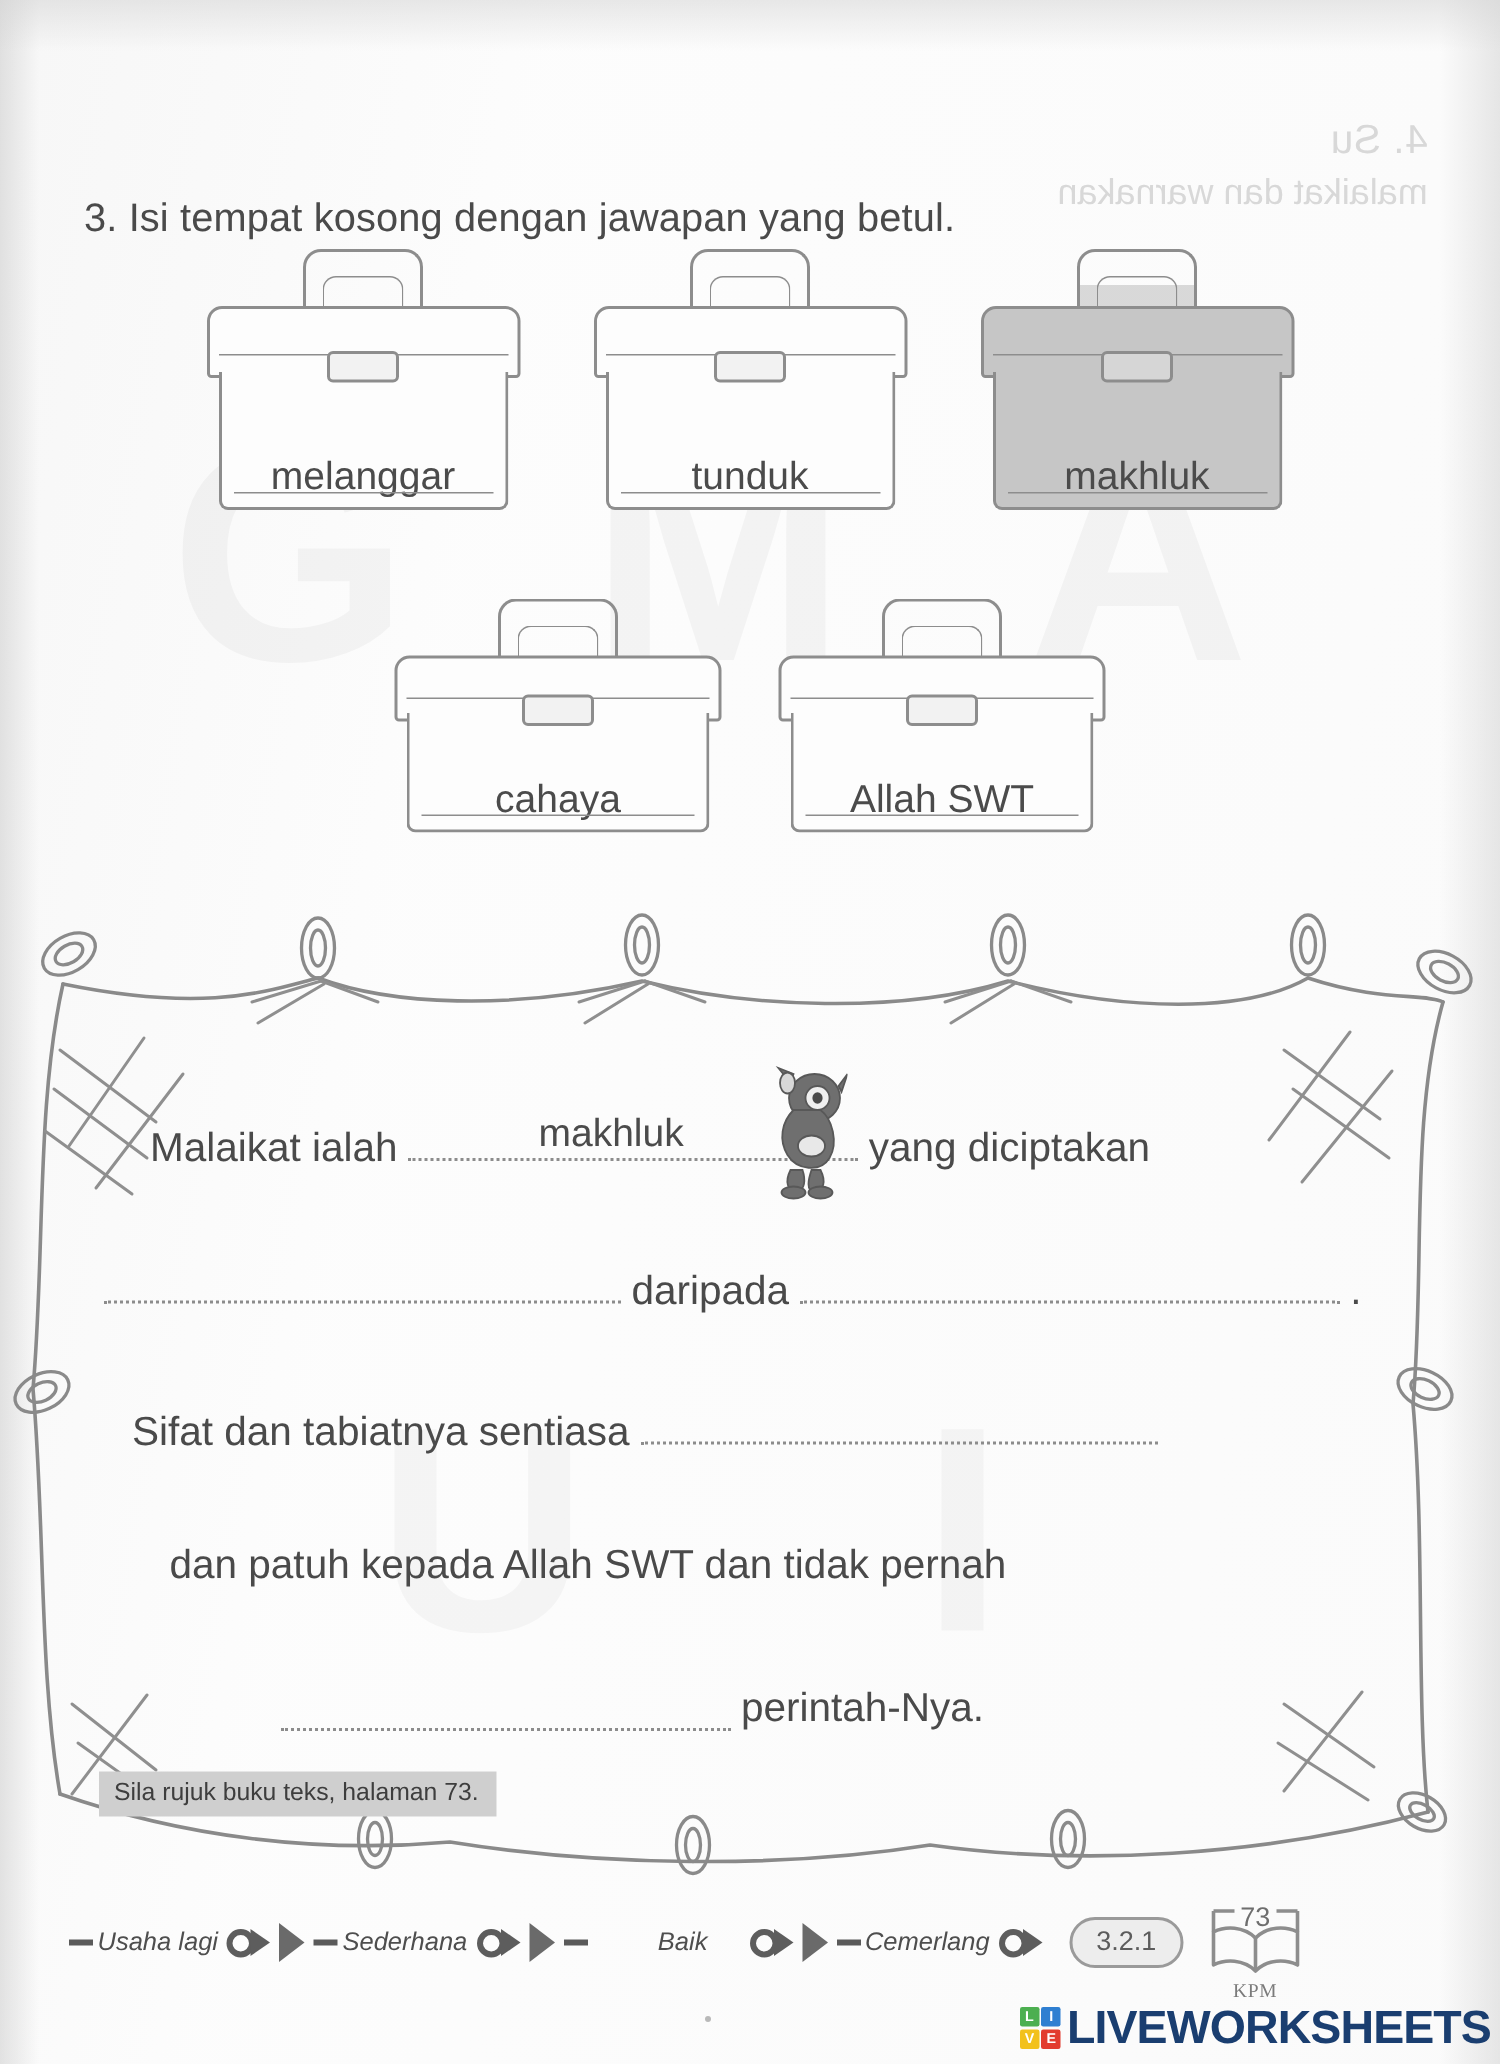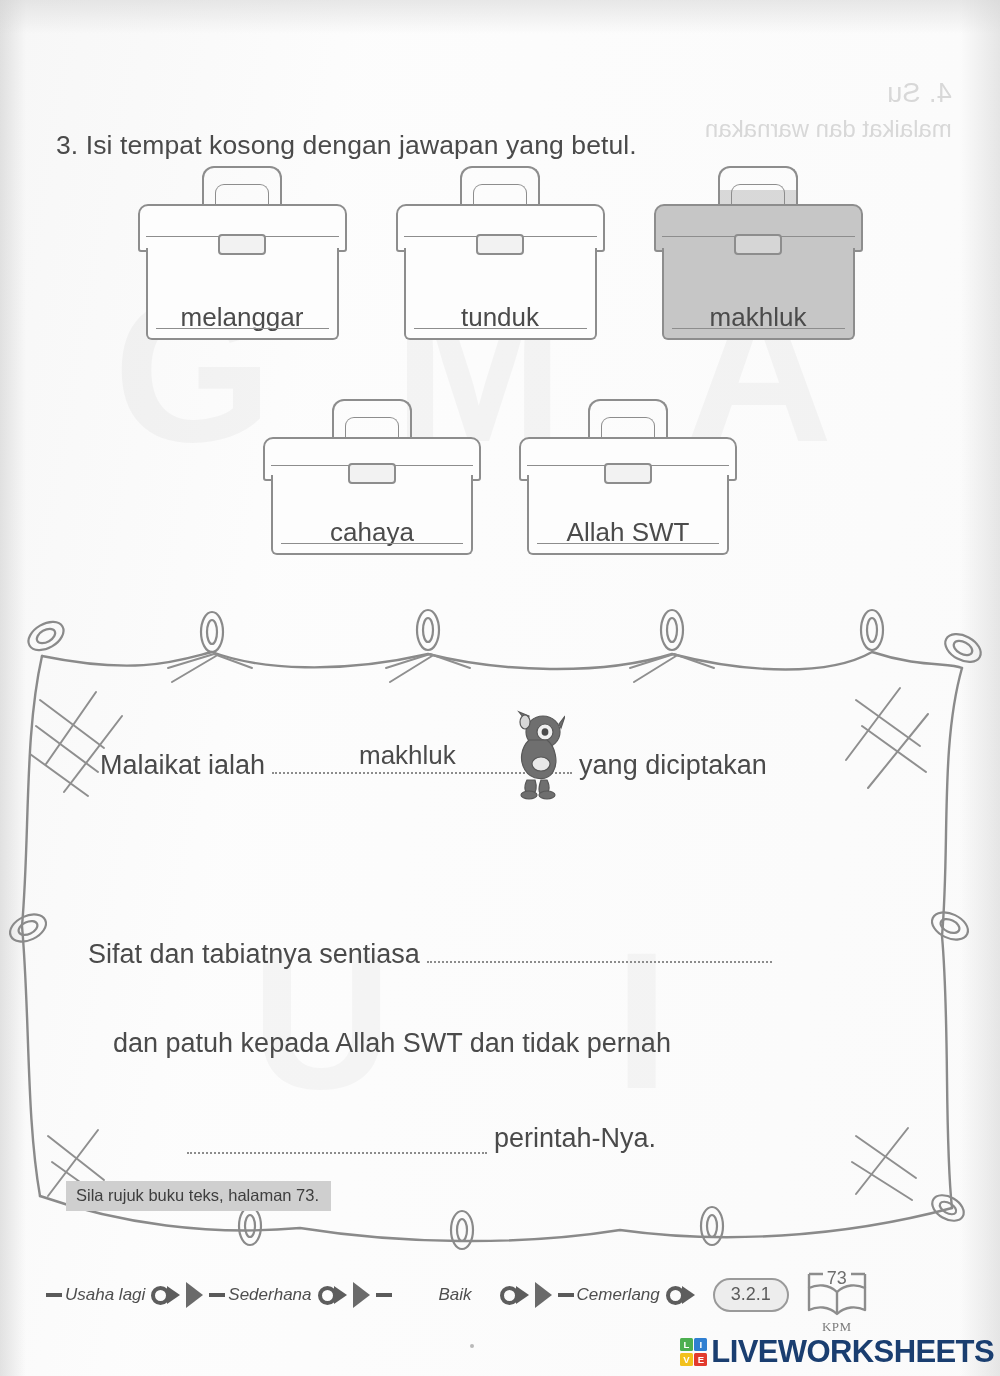--- a/index.html
+++ b/index.html
@@ -604,20 +604,26 @@
     </svg>
 
     <div class="sentences">
 
       <div class="sline line1">
         <span>Malaikat ialah</span>
         <span class="dots d-medium"></span>
         <span>yang diciptakan</span>
       </div>
 
+      <div class="sline line2">
+        <span class="dots d-long"></span>
+        <span>daripada</span>
+        <span class="dots d-xlong"></span>
+        <span>.</span>
+      </div>
 
       <div class="sline line3">
         <span>Sifat dan tabiatnya sentiasa</span>
         <span class="dots d-long"></span>
       </div>
 
       <div class="sline line4">
         <span>dan patuh kepada Allah SWT dan tidak pernah</span>
       </div>
 

